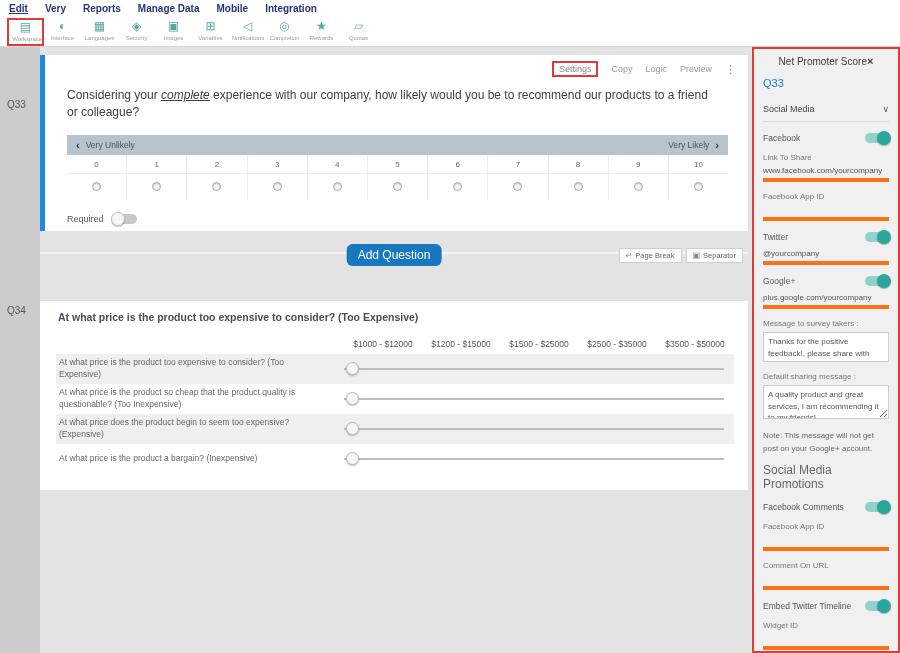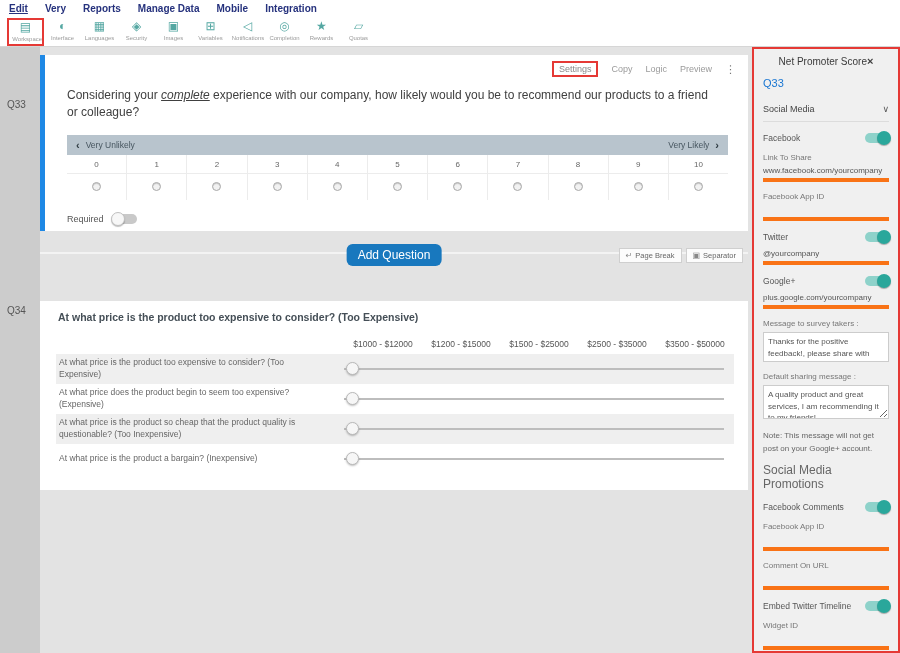--- a/index.html
+++ b/index.html
@@ -267,28 +267,28 @@
       </div>
       <div class="p-rows">
         <div class="p-row">
           <div class="p-label">At what price is the product too expensive to consider? (Too Expensive)</div>
           <div class="p-slider">
             <div class="p-track"></div>
             <div class="p-handle"></div>
           </div>
         </div>
         <div class="p-row">
-          <div class="p-label">At what price does the product begin to seem too expensive? (Expensive)</div>
+          <div class="p-label">At what price is the product so cheap that the product quality is questionable? (Too Inexpensive)</div>
           <div class="p-slider">
             <div class="p-track"></div>
             <div class="p-handle"></div>
           </div>
         </div>
         <div class="p-row">
-          <div class="p-label">At what price is the product so cheap that the product quality is questionable? (Too Inexpensive)</div>
+          <div class="p-label">At what price does the product begin to seem too expensive? (Expensive)</div>
           <div class="p-slider">
             <div class="p-track"></div>
             <div class="p-handle"></div>
           </div>
         </div>
         <div class="p-row">
           <div class="p-label">At what price is the product a bargain? (Inexpensive)</div>
           <div class="p-slider">
             <div class="p-track"></div>
             <div class="p-handle"></div>

